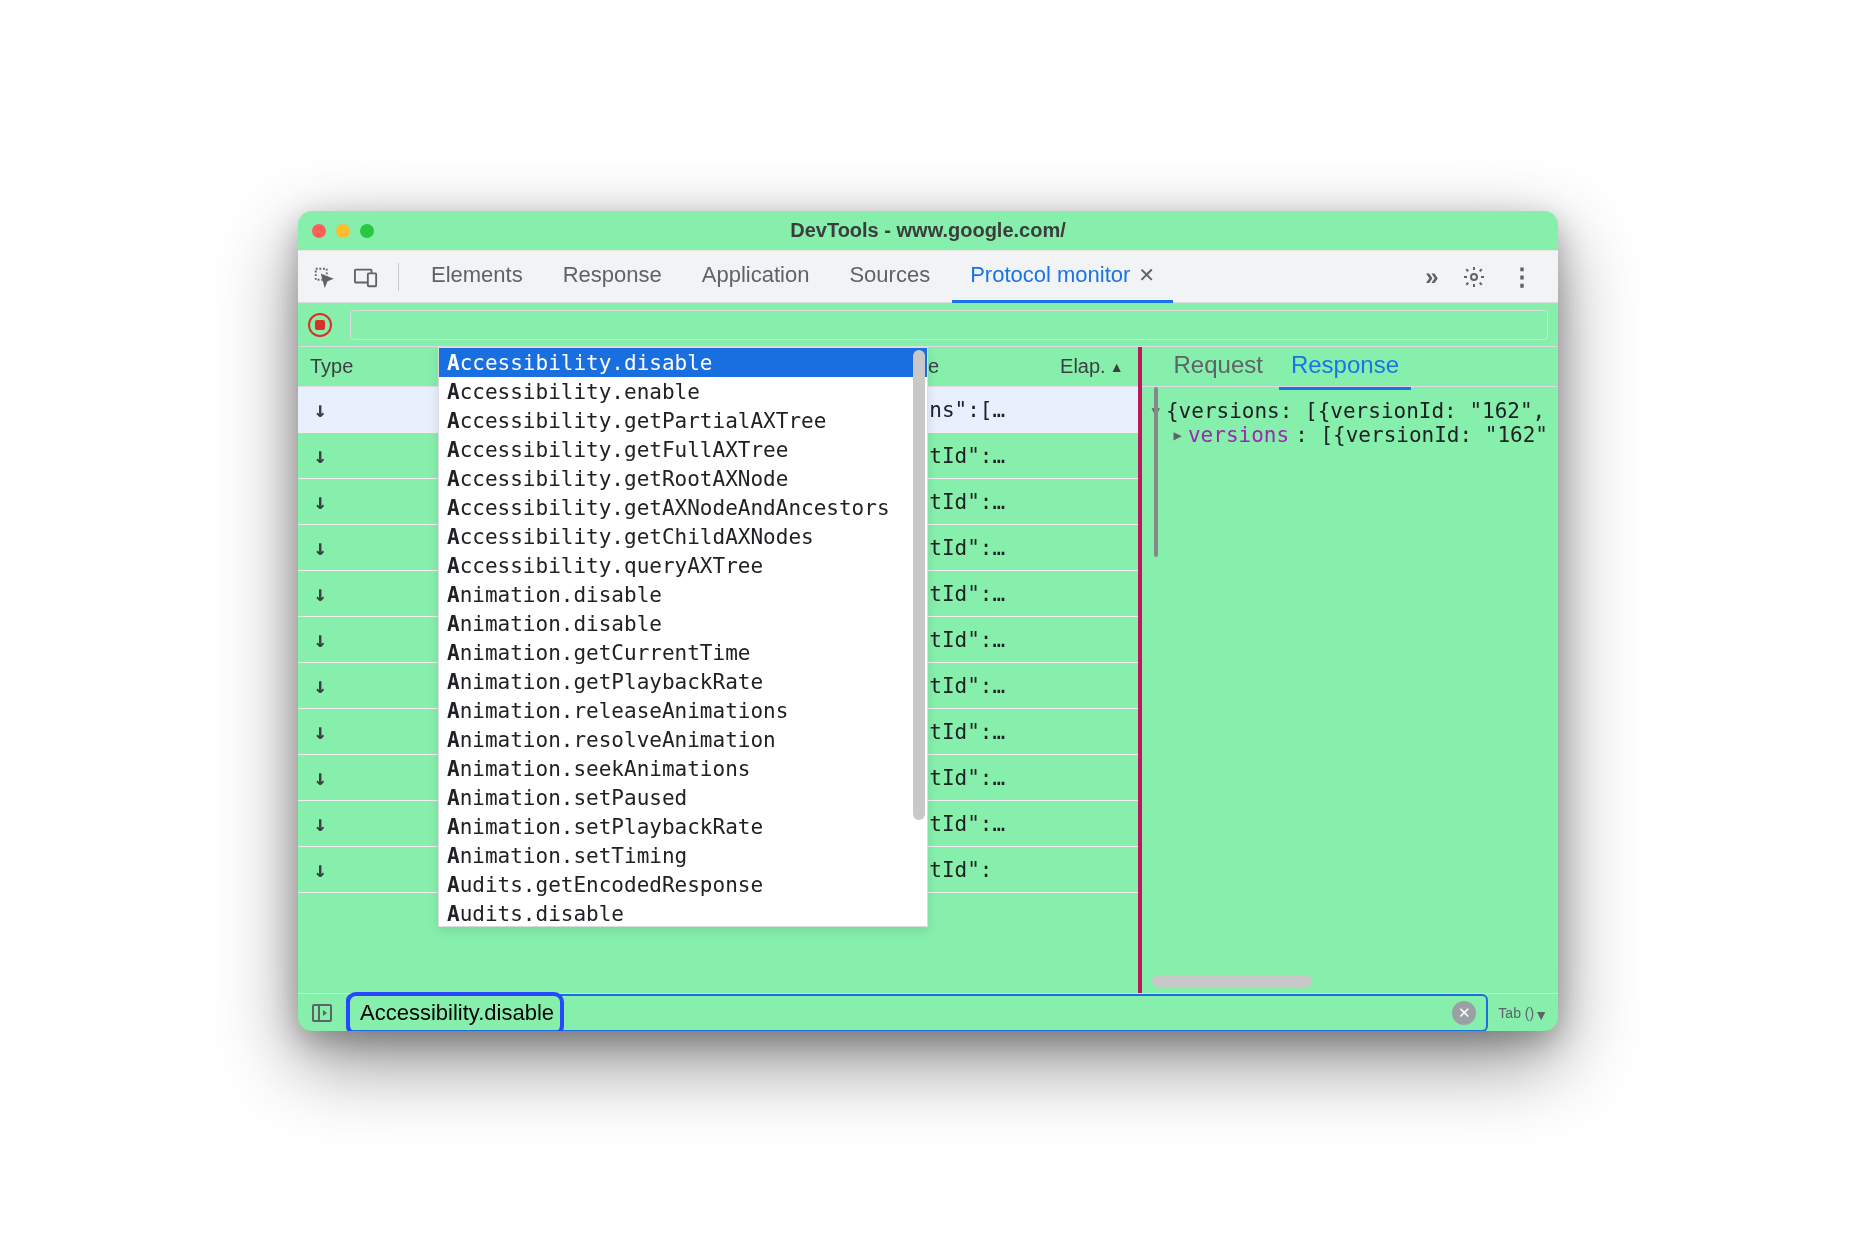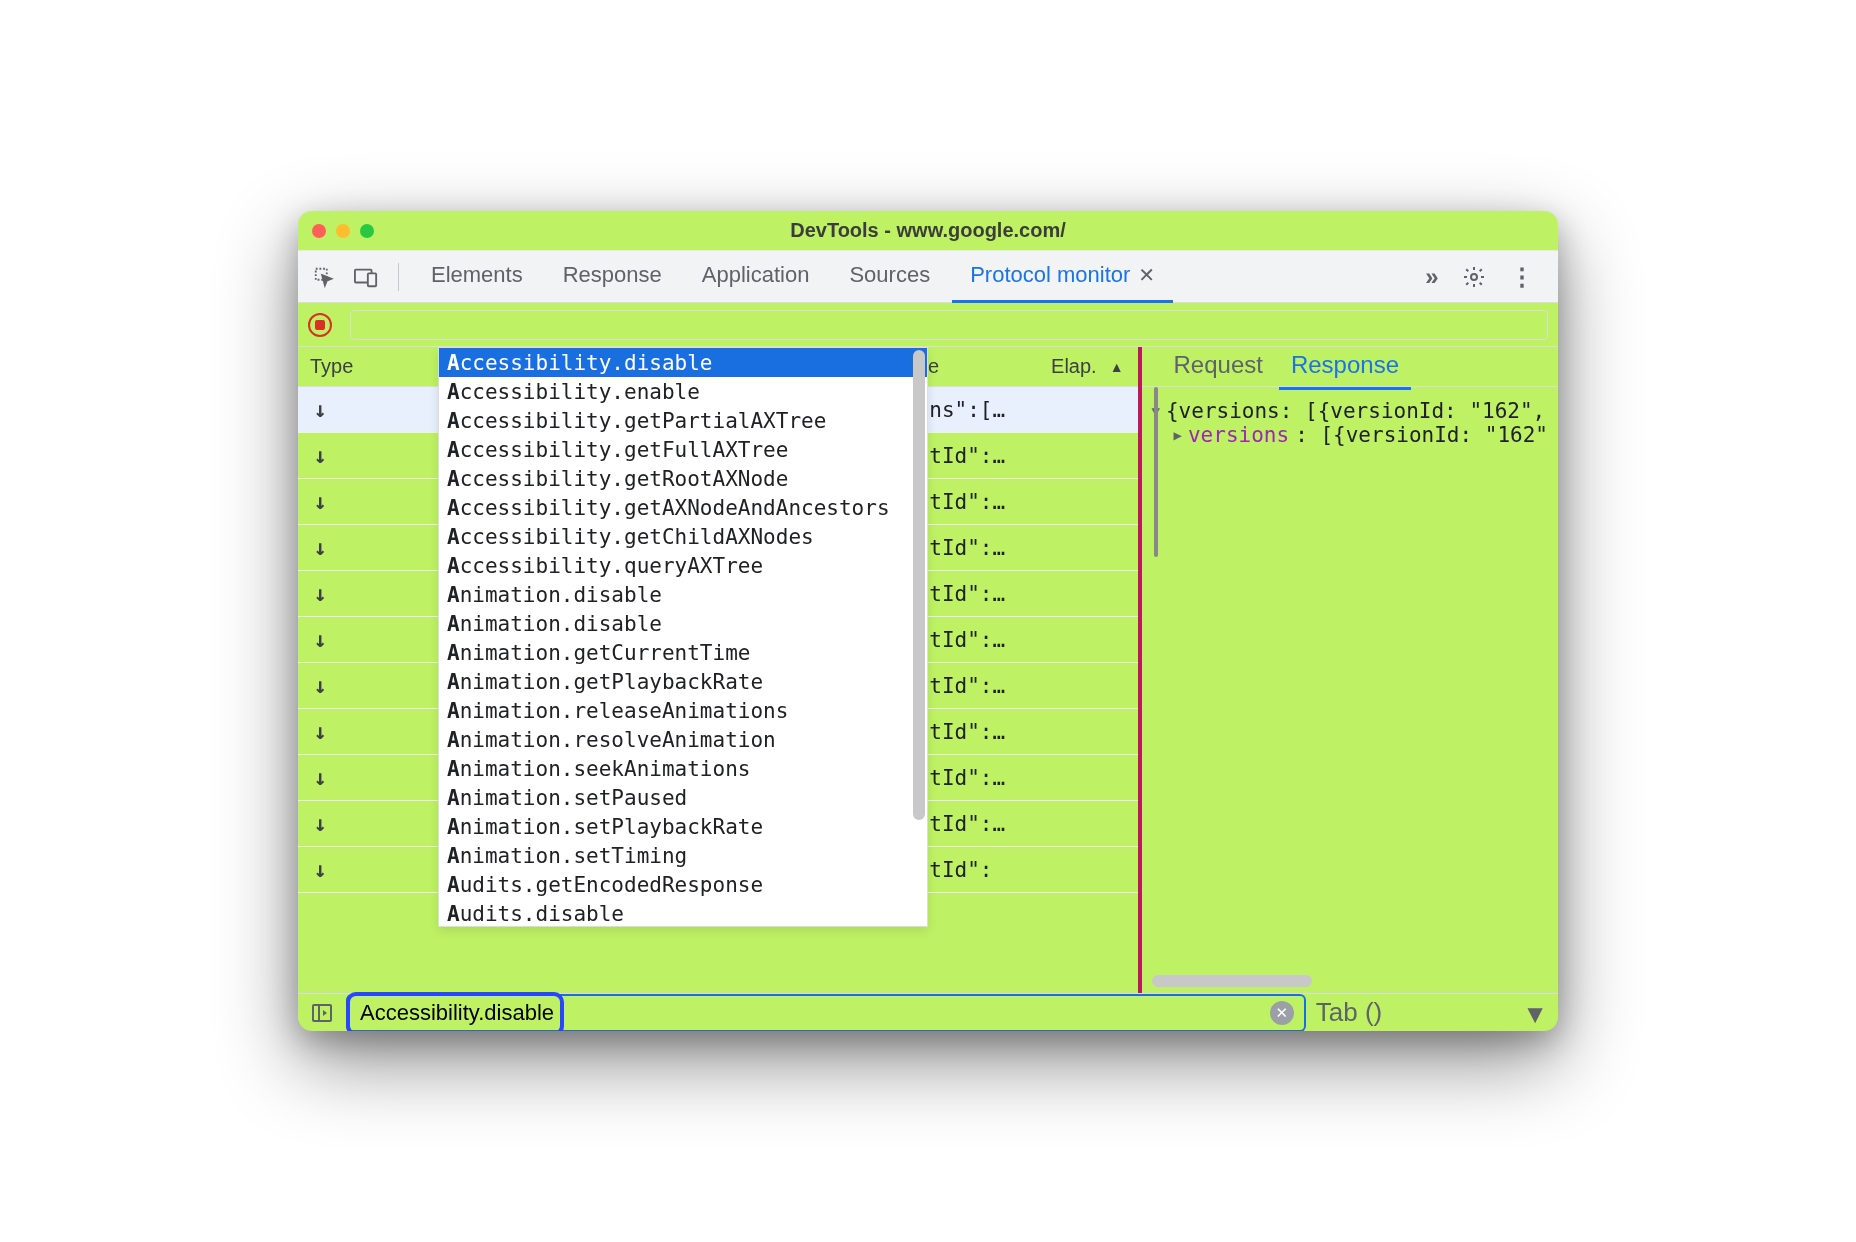--- a/index.html
+++ b/index.html
@@ -6,21 +6,21 @@
   html, body { margin:0; padding:0; height:100%; }
   body {
     font-family: -apple-system, "Helvetica Neue", Arial, sans-serif;
     background:#fff;
     display:flex; align-items:center; justify-content:center;
     width:1856px; height:1242px;
   }
   .window {
     width:1260px; height:820px;
     border-radius:14px;
-    background:#bef264;
+    background:#86efac;
     box-shadow: 0 30px 80px rgba(0,0,0,.45), 0 10px 30px rgba(0,0,0,.25);
     display:flex; flex-direction:column;
     overflow:hidden;
     position:relative;
     font-size:22px;
     color:#202124;
   }
   .titlebar {
     height:40px; display:flex; align-items:center; gap:10px; padding:0 14px;
     border-bottom:1px solid #e8e8e8;
@@ -46,21 +46,21 @@
   }
   .recbtn { width:24px; height:24px; border:2.5px solid #d93025; border-radius:50%; display:flex;align-items:center;justify-content:center;}
   .recbtn span{width:10px;height:10px;background:#d93025;border-radius:2px;}
   .filterbox{ flex:1; height:30px; margin:0 10px; border:1px solid #dadce0; border-radius:4px;}
 
   .body { flex:1; display:flex; overflow:hidden; position:relative;}
   .leftpane { width:860px; display:flex; flex-direction:column; border-right:4px solid #be185d; position:relative;}
   .headerrow { height:40px; border-bottom:1px solid #dadce0; display:flex; align-items:center; font-size:20px; color:#3c4043; position:relative;}
   .colType{width:140px;padding-left:12px;}
   .colResp{position:absolute; left:620px;}
-  .colElap{position:absolute; right:14px; display:flex; align-items:center; gap:13px;}
+  .colElap{position:absolute; right:14px; display:flex; align-items:center; gap:4px;}
   .rows { flex:1; overflow:hidden; position:relative; }
   .row { height:46px; display:flex; align-items:center; font-family: Menlo,Consolas,monospace; font-size:21px; color:#202124; border-bottom:1px solid #f0f0f0; }
   .row .arrow{ width:44px; text-align:center; color:#3c4043; font-size:22px; font-weight:600;}
   .row.selected{ background:#e8f0fe; }
   .row .resp{ position:absolute; left:606px; white-space:nowrap; overflow:hidden; width:200px;}
   .autocomplete {
     position:absolute; top:0px; left:140px; width:490px; height:580px; background:#fff; border:1px solid #dadce0; box-shadow:0 4px 10px rgba(0,0,0,.1); z-index:50; font-family:Menlo,Consolas,monospace; font-size:21px; overflow:hidden;
   }
   .autocomplete .item{ height:29px; padding:0 8px; display:flex; align-items:center; white-space:nowrap;}
   .autocomplete .item b{font-weight:900;}
@@ -77,21 +77,21 @@
   .twisty{font-size:14px;color:#5f6368;}
   .prop{color:#9c27b0;}
   .rscroll-h{position:absolute;bottom:6px;left:10px;width:160px;height:12px;background:#c8c8c8;border-radius:6px;}
 
   .footer { height:38px; border-top:1px solid #dadce0; display:flex; align-items:center; padding:0 10px; gap:10px;}
   .footer .sidetoggle{width:28px;height:28px;color:#5f6368;display:flex;align-items:center;justify-content:center;}
   .cmdinputwrap{ flex:1; position:relative; display:flex; align-items:center; height:38px; border:2px solid #1a6fe0; border-radius:6px; padding:0 10px;}
   .cmdinputwrap .highlight{ position:absolute; left:-2px; top:-4px; height:44px; width:218px; border:4px solid #2646ff; border-radius:10px; pointer-events:none;}
   .cmdinputwrap input{ border:none; outline:none; flex:1; font-size:22px; background:transparent;}
   .cmdinputwrap .clear{ width:24px;height:24px;background:#9aa0a6;border-radius:50%;color:#fff;display:flex;align-items:center;justify-content:center;font-size:15px;}
-  .tabright{display:flex;align-items:center;gap:140px;color:#5f6368;font-size:26px;}
+  .tabright{display:flex;align-items:center;color:#5f6368;font-size:14px;}
   .tabright .chev{transform:translateY(2px);}
 
   svg{display:block;}
 </style>
 </head>
 <body>
 
 <div class="window">
 
   <div class="titlebar">

